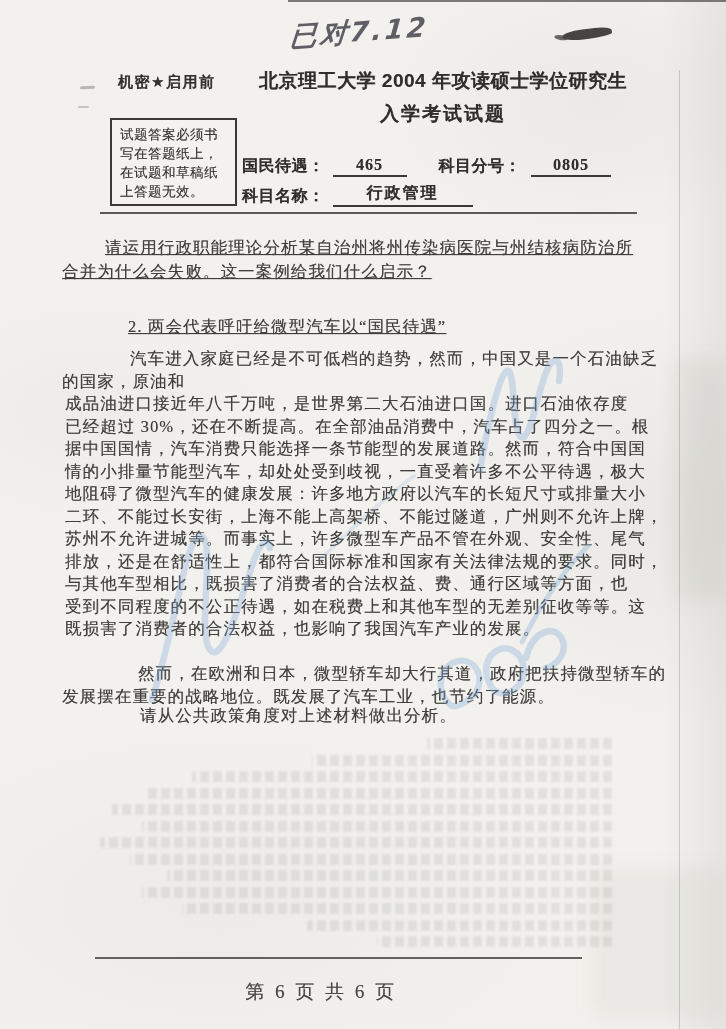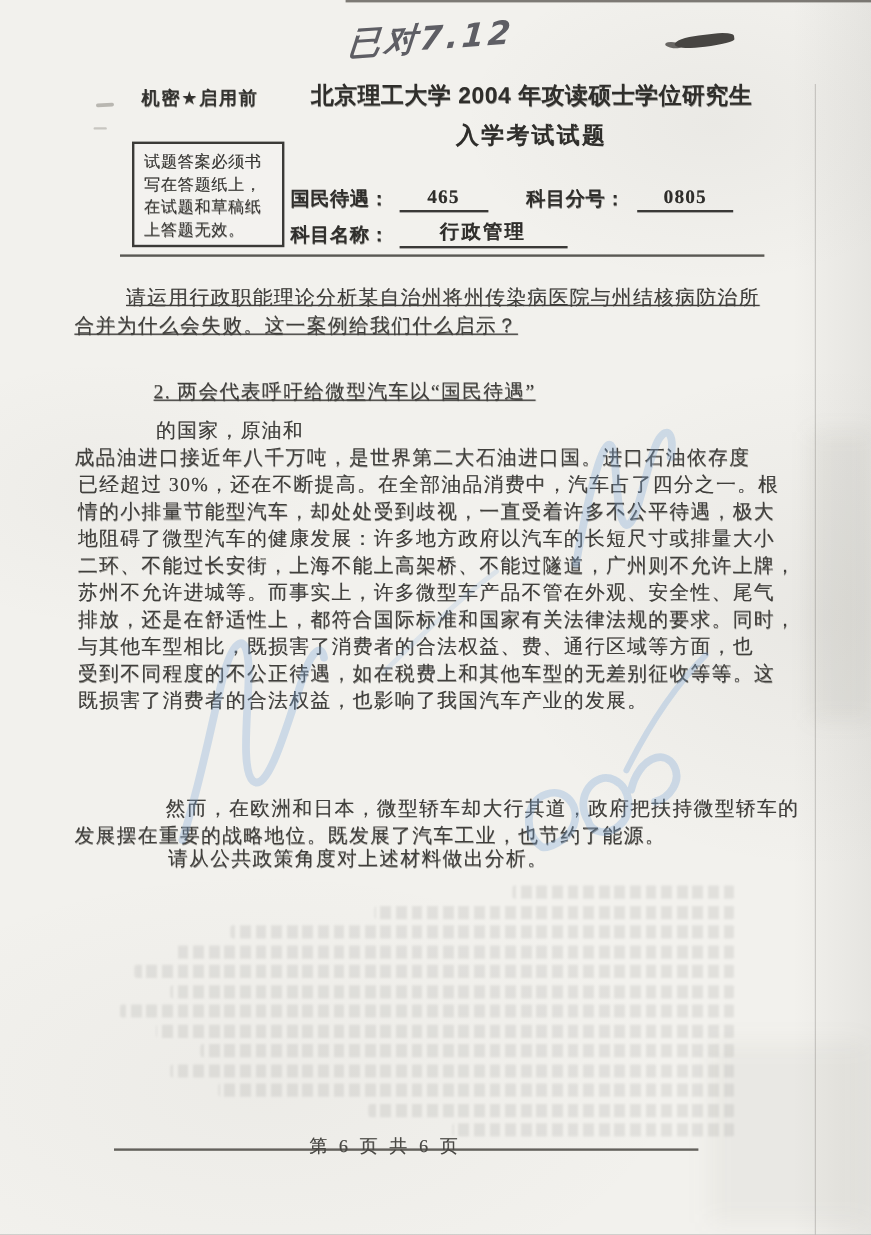--- a/index.html
+++ b/index.html
@@ -100,22 +100,22 @@
   .bleed{position:absolute;left:88px;top:738px;width:524px;}
   .bleed-row{
     margin-left:auto;height:11px;border-radius:2px;
     background:repeating-linear-gradient(90deg,#6e6e6c 0 9px,transparent 9px 13px);
     opacity:.12;filter:blur(1.1px);transform:scaleX(-1);
     margin-bottom:5.5px;
   }
 
   .footer-rule{position:absolute;left:95px;top:957px;width:487px;height:2px;background:#4a4843;opacity:.85;}
   .footer{
-    position:absolute;left:0;top:946px;width:642px;text-align:center;
-    font-size:15px;letter-spacing:3px;color:#4a4945;
+    position:absolute;left:0;top:979px;width:642px;text-align:center;
+    font-size:19px;letter-spacing:3px;color:#4a4945;
   }
 </style>
 </head>
 <body>
 
 <div class="page">
 
   <div class="top-edge"></div>
   <div class="scan-line"></div>
   <div class="shade-r"></div>
@@ -157,23 +157,25 @@
 
   <div class="body-text print">
       <div class="para para-a">
         <div class="line">请运用行政职能理论分析某自治州将州传染病医院与州结核病防治所</div>
         <div class="line">合并为什么会失败。这一案例给我们什么启示？</div>
       </div>
       <div class="para para-item">
         <div class="line">2. 两会代表呼吁给微型汽车以“国民待遇”</div>
       </div>
       <div class="para para-b">
+        <div class="line">汽车进入家庭已经是不可低档的趋势，然而，中国又是一个石油缺乏</div>
         <div class="line">的国家，原油和</div>
         <div class="line">成品油进口接近年八千万吨，是世界第二大石油进口国。进口石油依存度</div>
         <div class="line">已经超过 30%，还在不断提高。在全部油品消费中，汽车占了四分之一。根</div>
+        <div class="line">据中国国情，汽车消费只能选择一条节能型的发展道路。然而，符合中国国</div>
         <div class="line">情的小排量节能型汽车，却处处受到歧视，一直受着许多不公平待遇，极大</div>
         <div class="line">地阻碍了微型汽车的健康发展：许多地方政府以汽车的长短尺寸或排量大小</div>
         <div class="line">二环、不能过长安街，上海不能上高架桥、不能过隧道，广州则不允许上牌，</div>
         <div class="line">苏州不允许进城等。而事实上，许多微型车产品不管在外观、安全性、尾气</div>
         <div class="line">排放，还是在舒适性上，都符合国际标准和国家有关法律法规的要求。同时，</div>
         <div class="line">与其他车型相比，既损害了消费者的合法权益、费、通行区域等方面，也</div>
         <div class="line">受到不同程度的不公正待遇，如在税费上和其他车型的无差别征收等等。这</div>
         <div class="line">既损害了消费者的合法权益，也影响了我国汽车产业的发展。</div>
       </div>
       <div class="para para-c">

